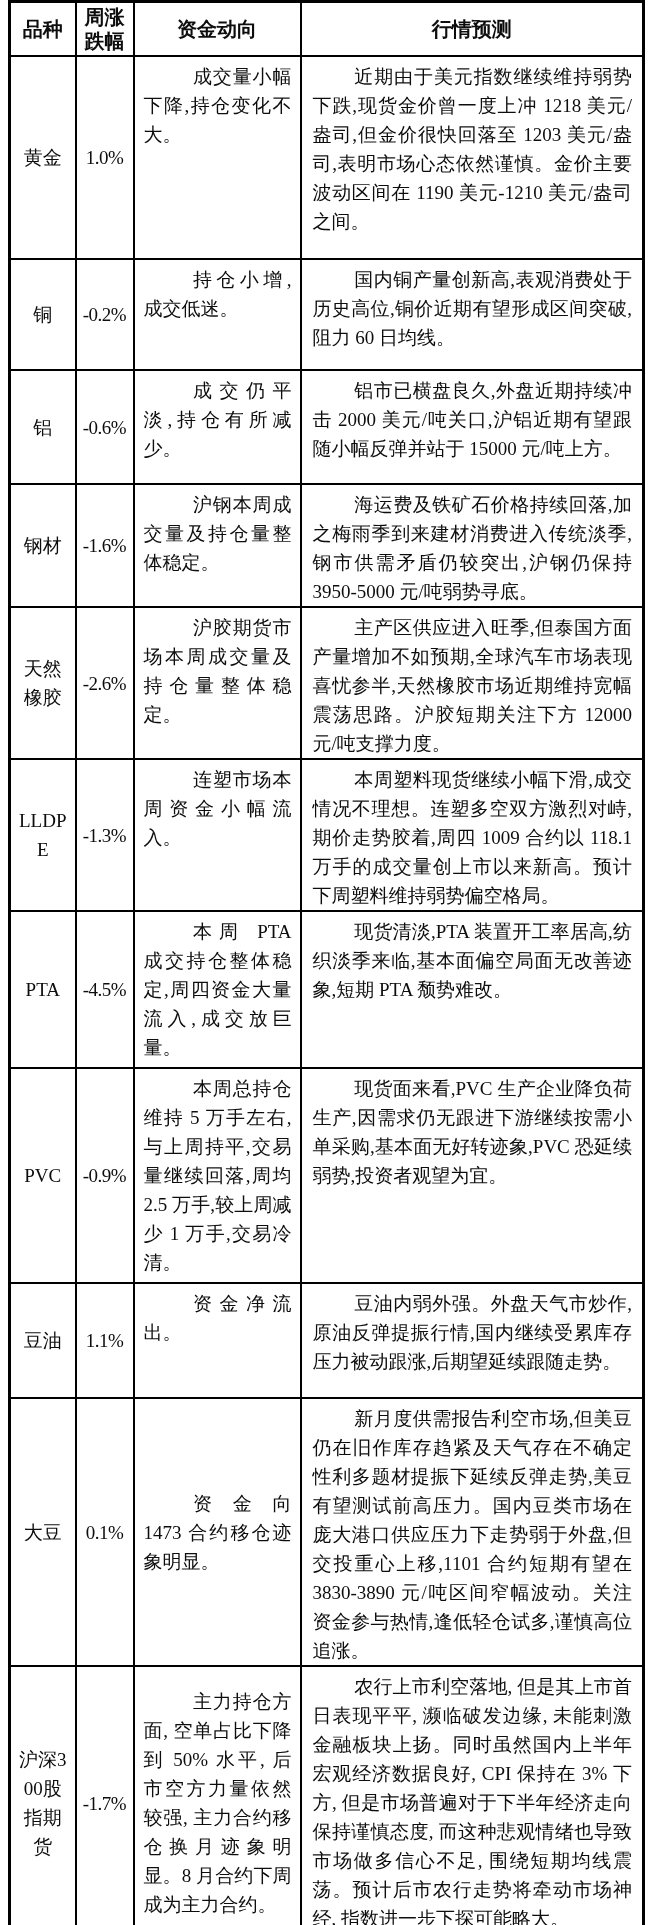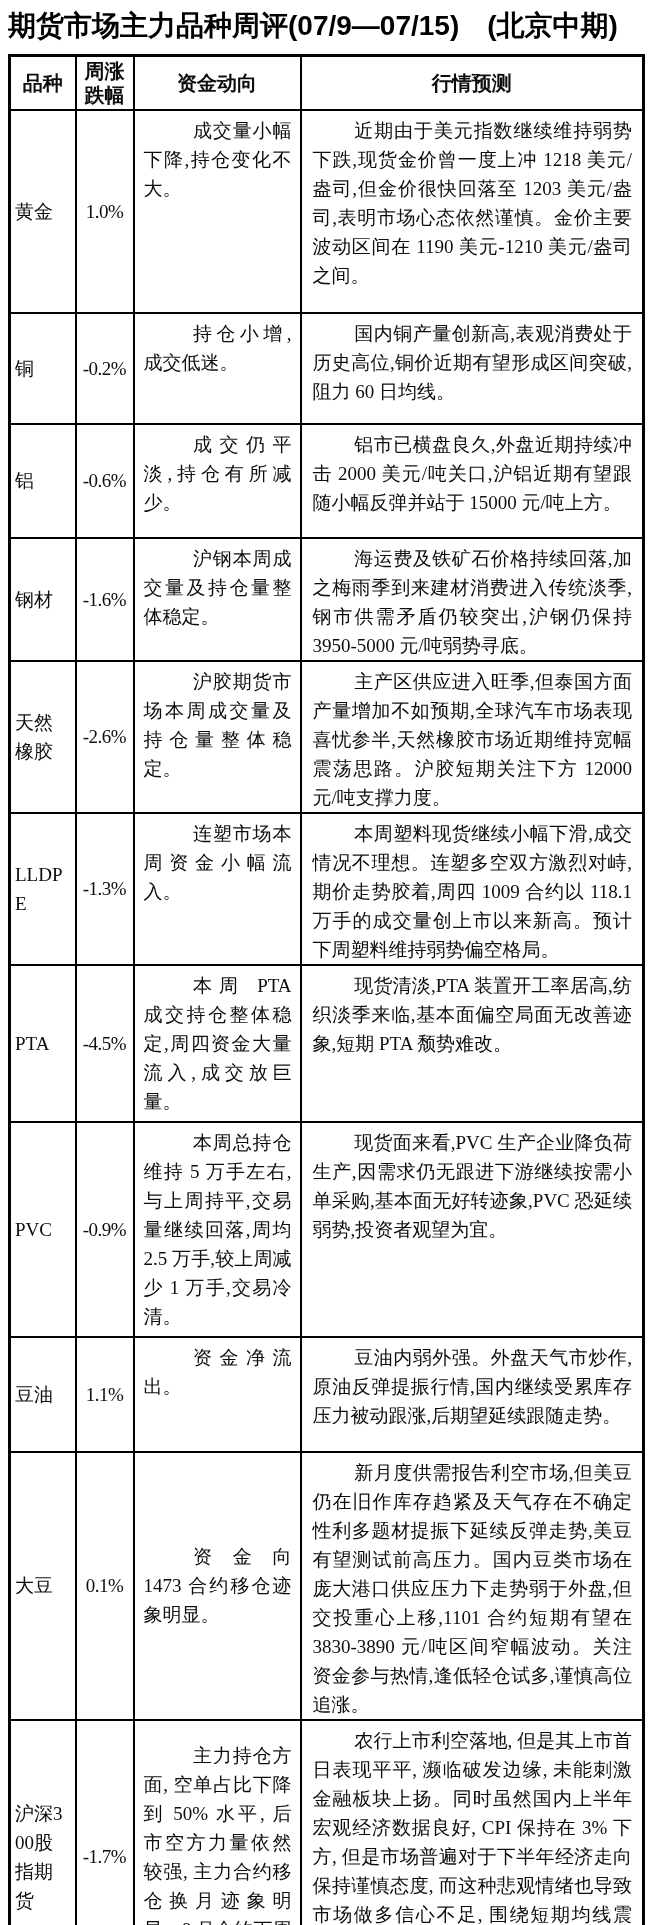--- a/index.html
+++ b/index.html
@@ -27,21 +27,21 @@
   col.c-forecast { width:343px; }
   th, td { border:2px solid #000; }
   thead tr { height:43px; }
   th {
     font-family:"Liberation Sans", sans-serif;
     font-weight:bold; font-size:20px; line-height:1.2;
     text-align:center; vertical-align:middle; padding:2px 3px;
   }
   td { font-size:19px; line-height:29px; }
   td.variety {
-    vertical-align:middle;
+    text-align:center; vertical-align:middle;
     word-break:break-all; padding:2px 4px;
   }
   td.change {
     text-align:center; vertical-align:middle;
     padding:14px 0; letter-spacing:-0.5px;
   }
   td.funds {
     vertical-align:top; text-align:justify;
     text-indent:2.6em; padding:5px 8px 5px 9px;margin-top:31px;
   }
@@ -61,21 +61,20 @@
   tbody tr:nth-child(8)  { height:198px; }
   tbody tr:nth-child(9)  { height:115px; }
   tbody tr:nth-child(10) { height:222px; }
   tbody tr:nth-child(11) { height:275px; }
 </style>
 </head>
 <body>
 
 <div class="page">
 
-  <h1 class="title">期货市场主力品种周评(07/9—07/15)　(北京中期)</h1>
 
   <table class="review">
     <colgroup>
       <col class="c-variety">
         <col class="c-change">
         <col class="c-funds">
         <col class="c-forecast">
     </colgroup>
     <thead>
       <tr>

